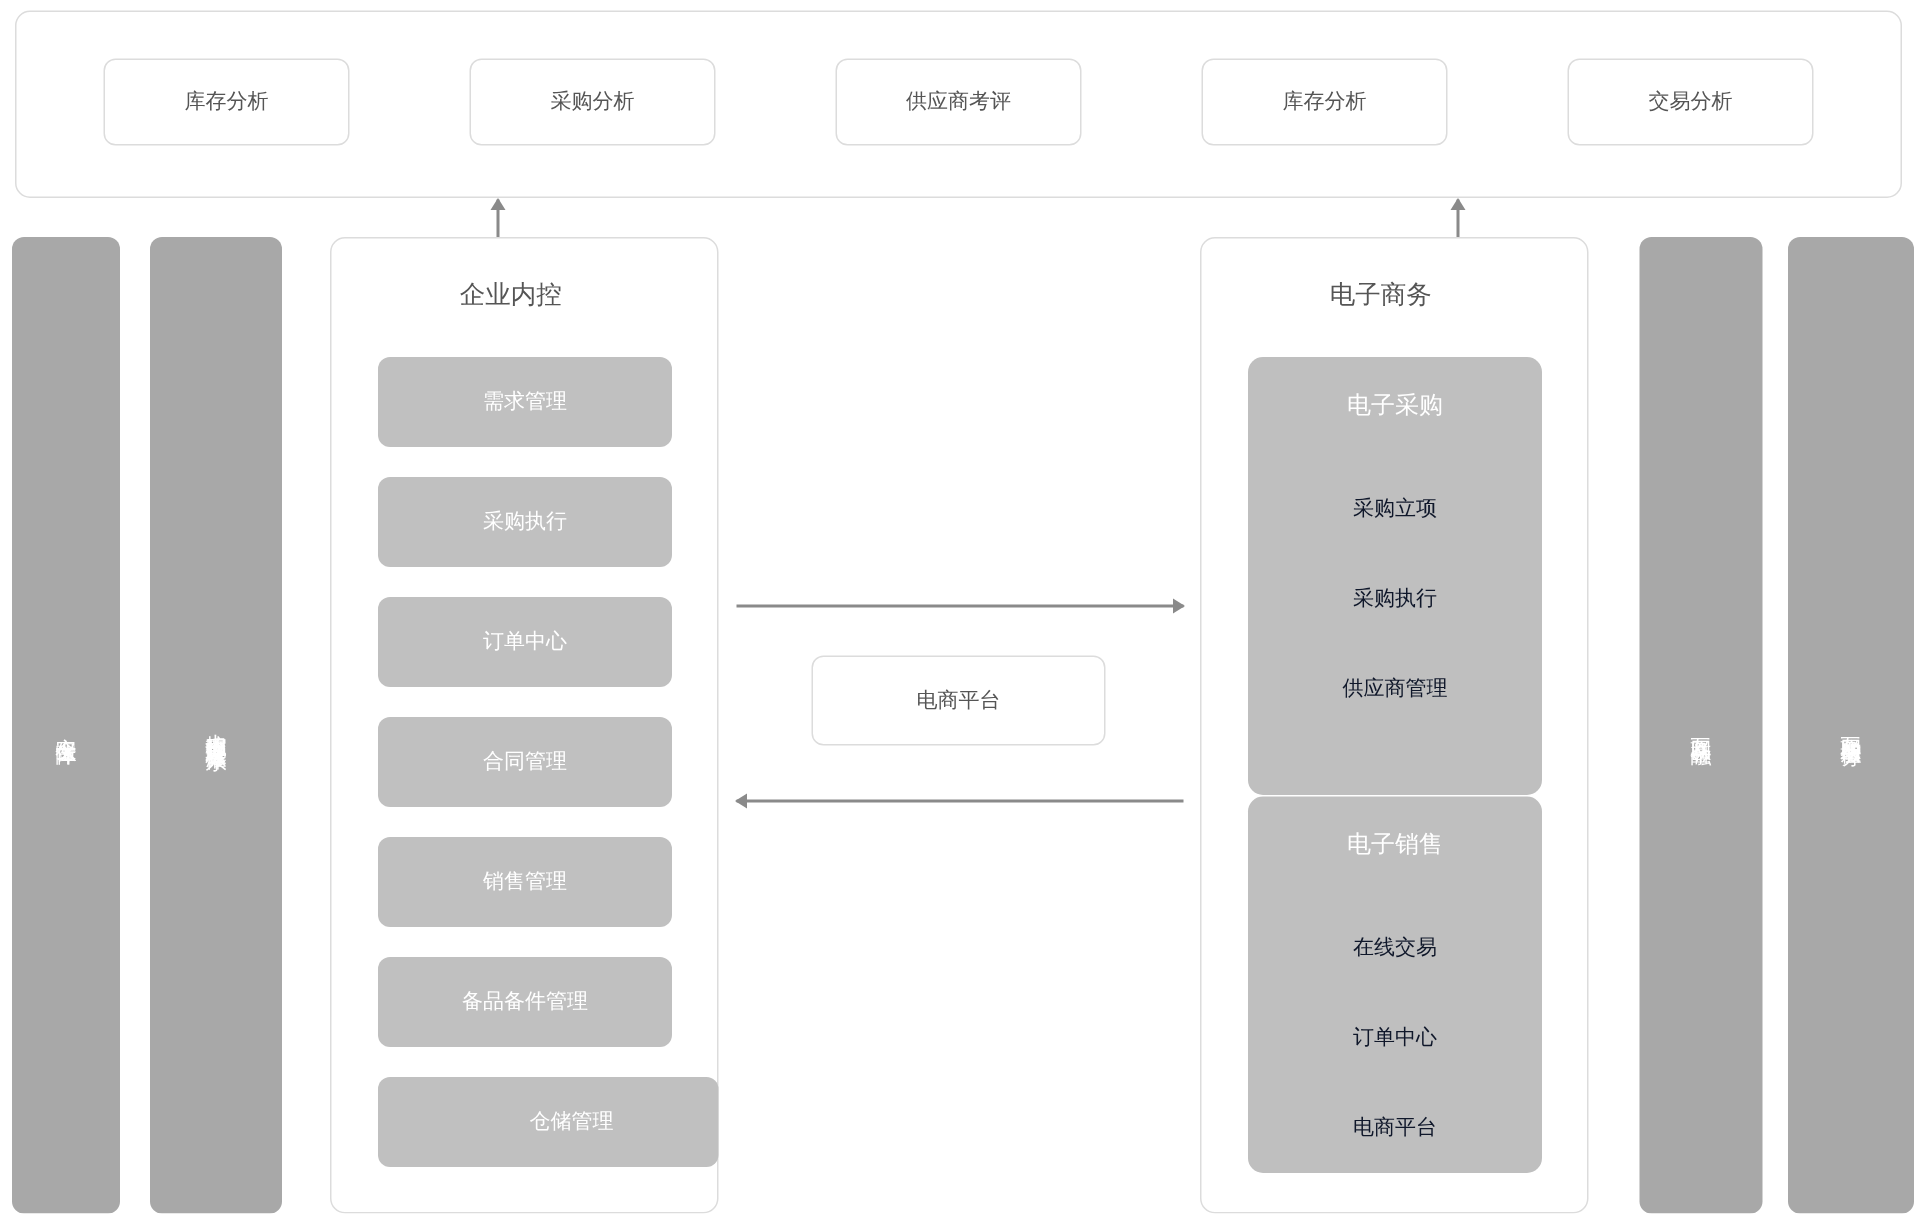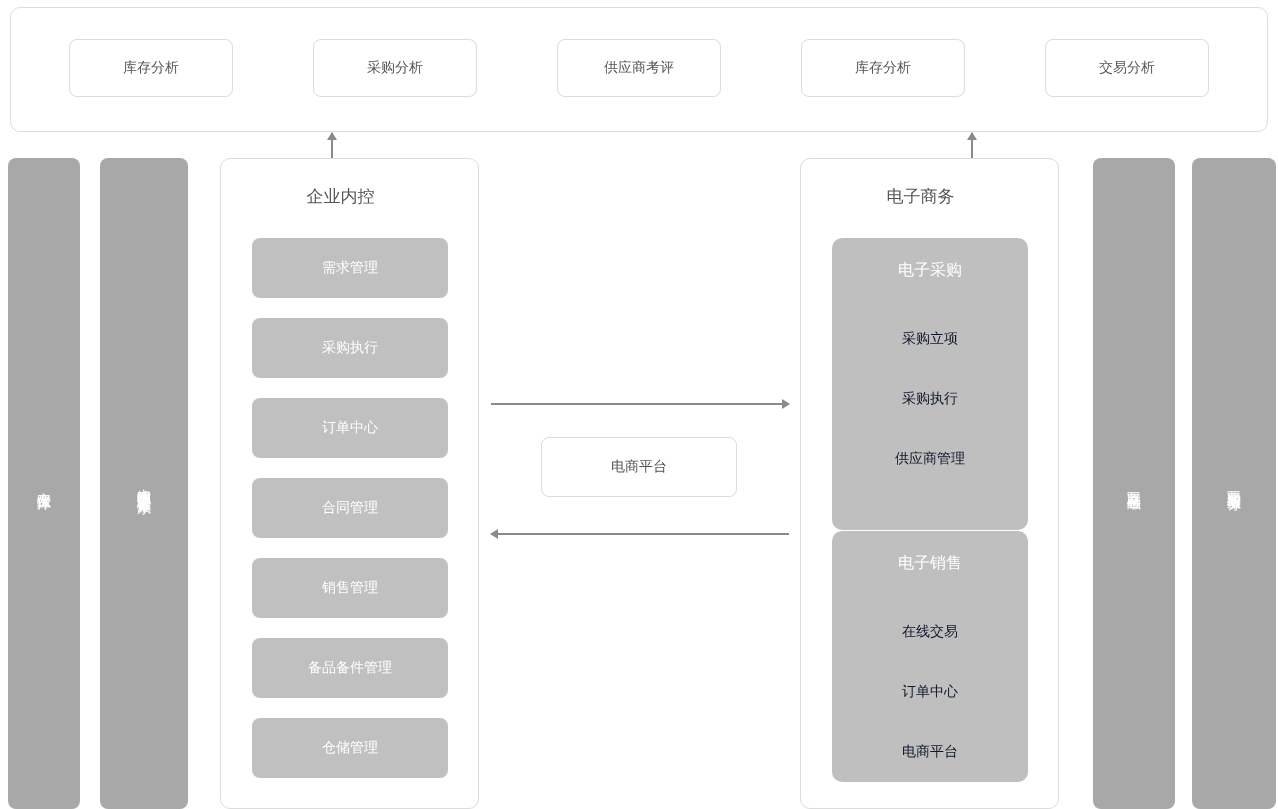--- a/index.html
+++ b/index.html
@@ -205,21 +205,21 @@
 
 <div class="card" style="left:220px; top:158px; width:259px; height:651px;">
   <div class="card-title">企业内控</div>
 
   <div class="gray-block" style="left:31px; top:79px; width:196px; height:60px;">需求管理</div>
   <div class="gray-block" style="left:31px; top:159px; width:196px; height:60px;">采购执行</div>
   <div class="gray-block" style="left:31px; top:239px; width:196px; height:60px;">订单中心</div>
   <div class="gray-block" style="left:31px; top:319px; width:196px; height:60px;">合同管理</div>
   <div class="gray-block" style="left:31px; top:399px; width:196px; height:60px;">销售管理</div>
   <div class="gray-block" style="left:31px; top:479px; width:196px; height:60px;">备品备件管理</div>
-  <div class="gray-block" style="left:31px; top:559px; width:196px; height:60px;">仓储管理</div>
+  <div class="gray-block" style="left:31px; top:559px; width:196px; height:60px;padding-left:31px;">仓储管理</div>
 </div>
 
 <div class="card" style="left:800px; top:158px; width:259px; height:651px;">
   <div class="card-title">电子商务</div>
 
   <div class="sub-panel" style="left:31px; top:79px; width:196px; height:292px;">
     <div class="sub-panel-title">电子采购</div>
     <div class="sub-item" style="top:92px;">采购立项</div>
     <div class="sub-item" style="top:152px;">采购执行</div>
     <div class="sub-item" style="top:212px;">供应商管理</div>

